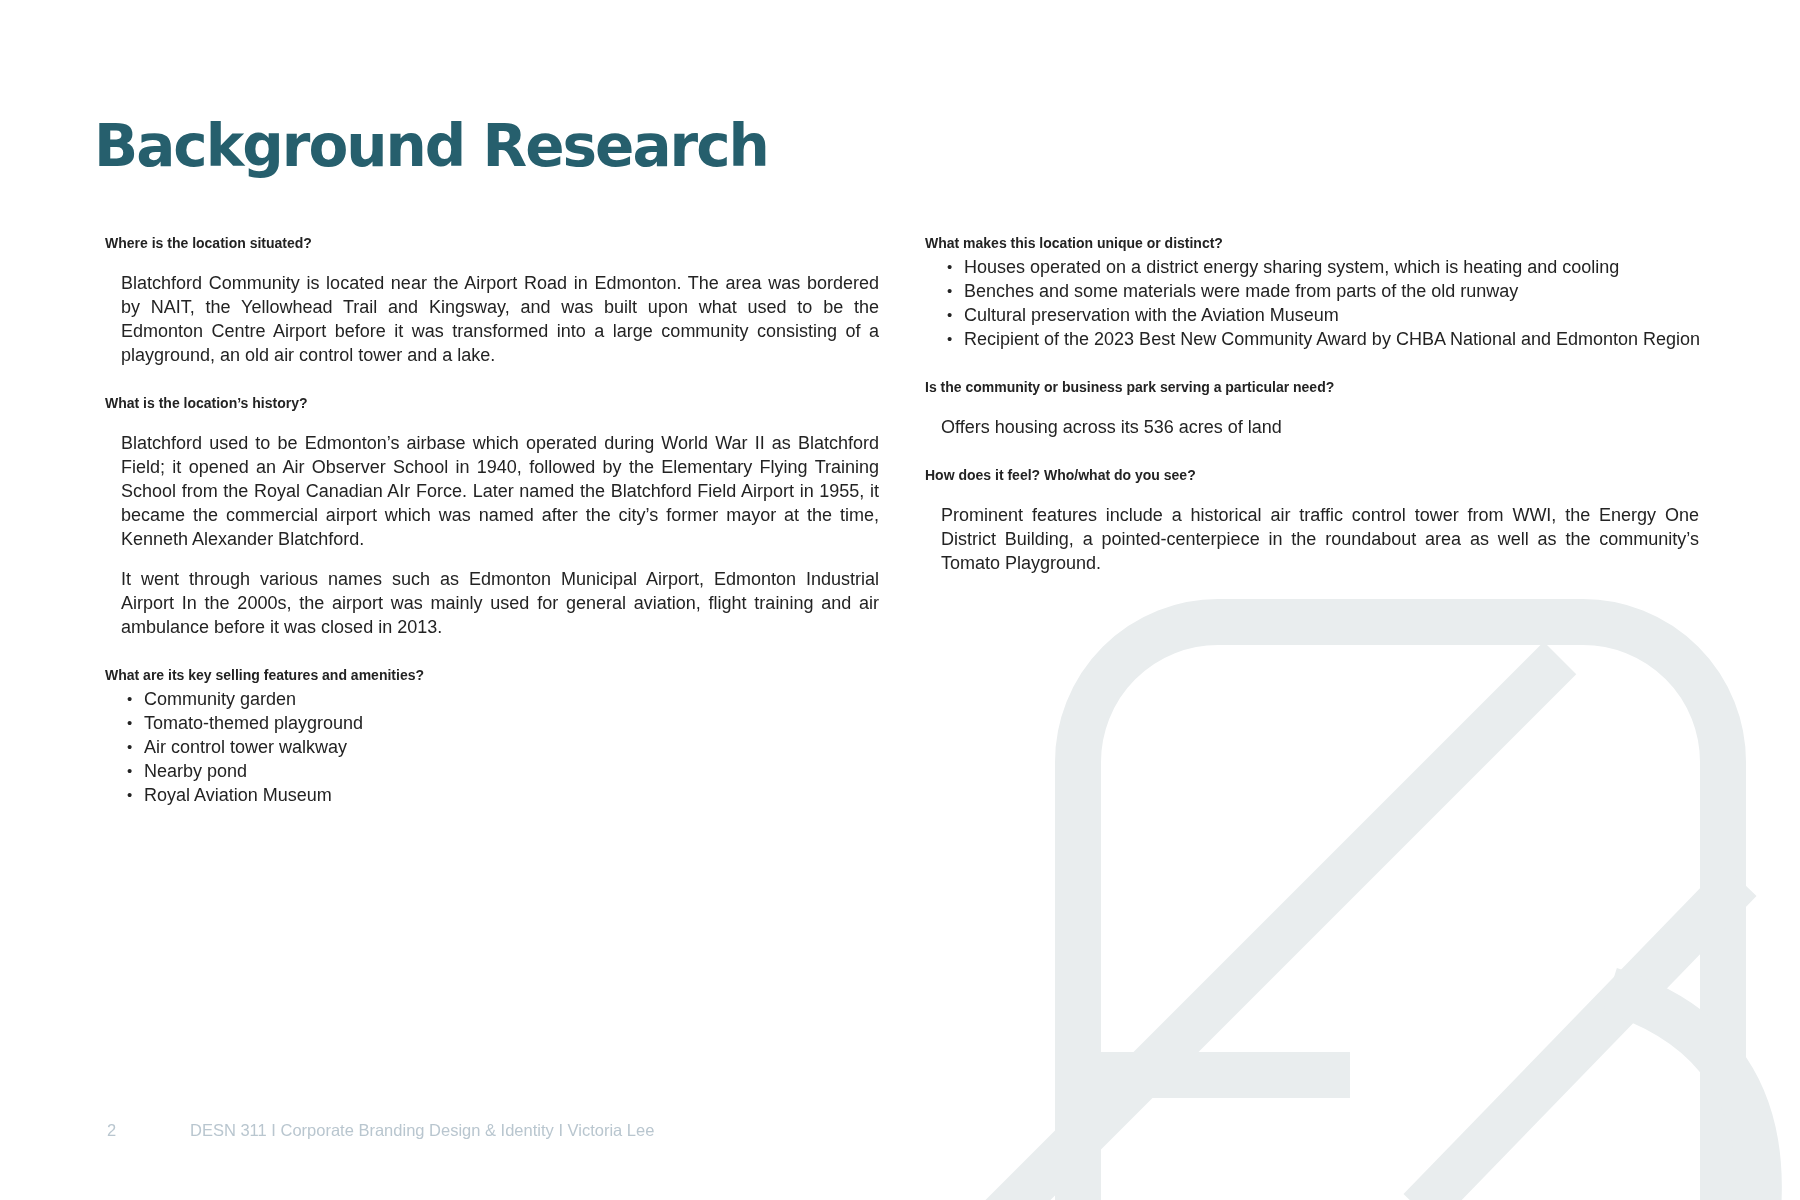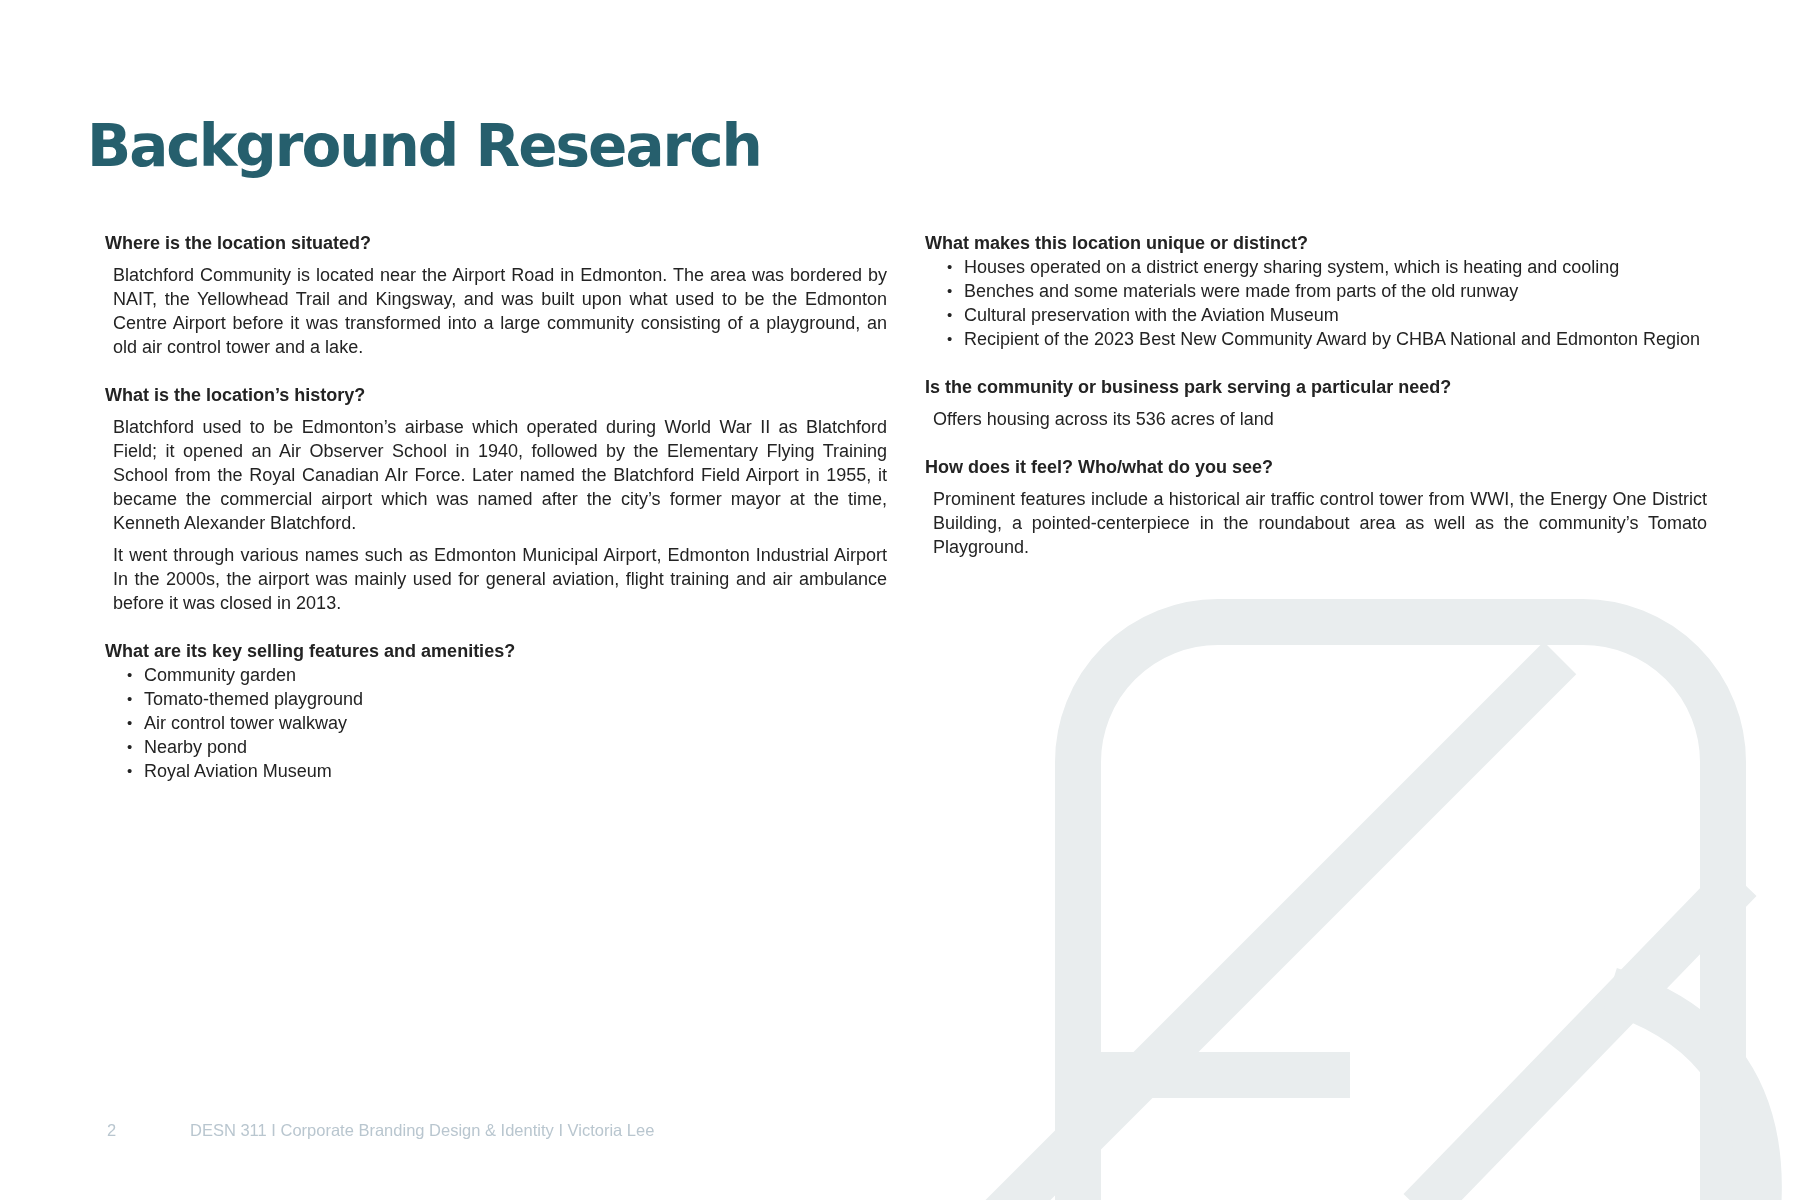--- a/index.html
+++ b/index.html
@@ -13,21 +13,21 @@
   }
   .watermark{
     position:absolute;
     right:0;bottom:0;
     width:940px;height:690px;
     color:var(--watermark-color,#e9edee);
     z-index:0;
   }
   .page-title{
     position:absolute;
-    left:87px;top:116px;
+    left:94px;top:116px;
     margin:0;
     font-family:"DejaVu Sans", sans-serif;
     font-weight:bold;
     font-size:58px;
     line-height:1.05;
     letter-spacing:-2px;
     color:var(--title-color,#265f6d);
     z-index:2;
     white-space:nowrap;
   }
@@ -39,26 +39,26 @@
     z-index:1;
   }
   .col{
     width:790px;
     font-size:18px;
     line-height:24px;
   }
   .sec{margin:0 0 24px 0;}
   .q{
     margin:0;
-    font-size:18px;
+    font-size:14px;
     font-weight:bold;
     line-height:24px;
     text-align:justify;
   }
-  .a{margin:8px;text-align:justify;}
+  .a{margin:16px;text-align:justify;}
   .a.gap{margin-top:24px;}
   .bullets{
     margin:0;
     padding:0 0 0 22px;
     list-style:none;
   }
   .bullets li{
     position:relative;
     padding-left:17px;
   }

